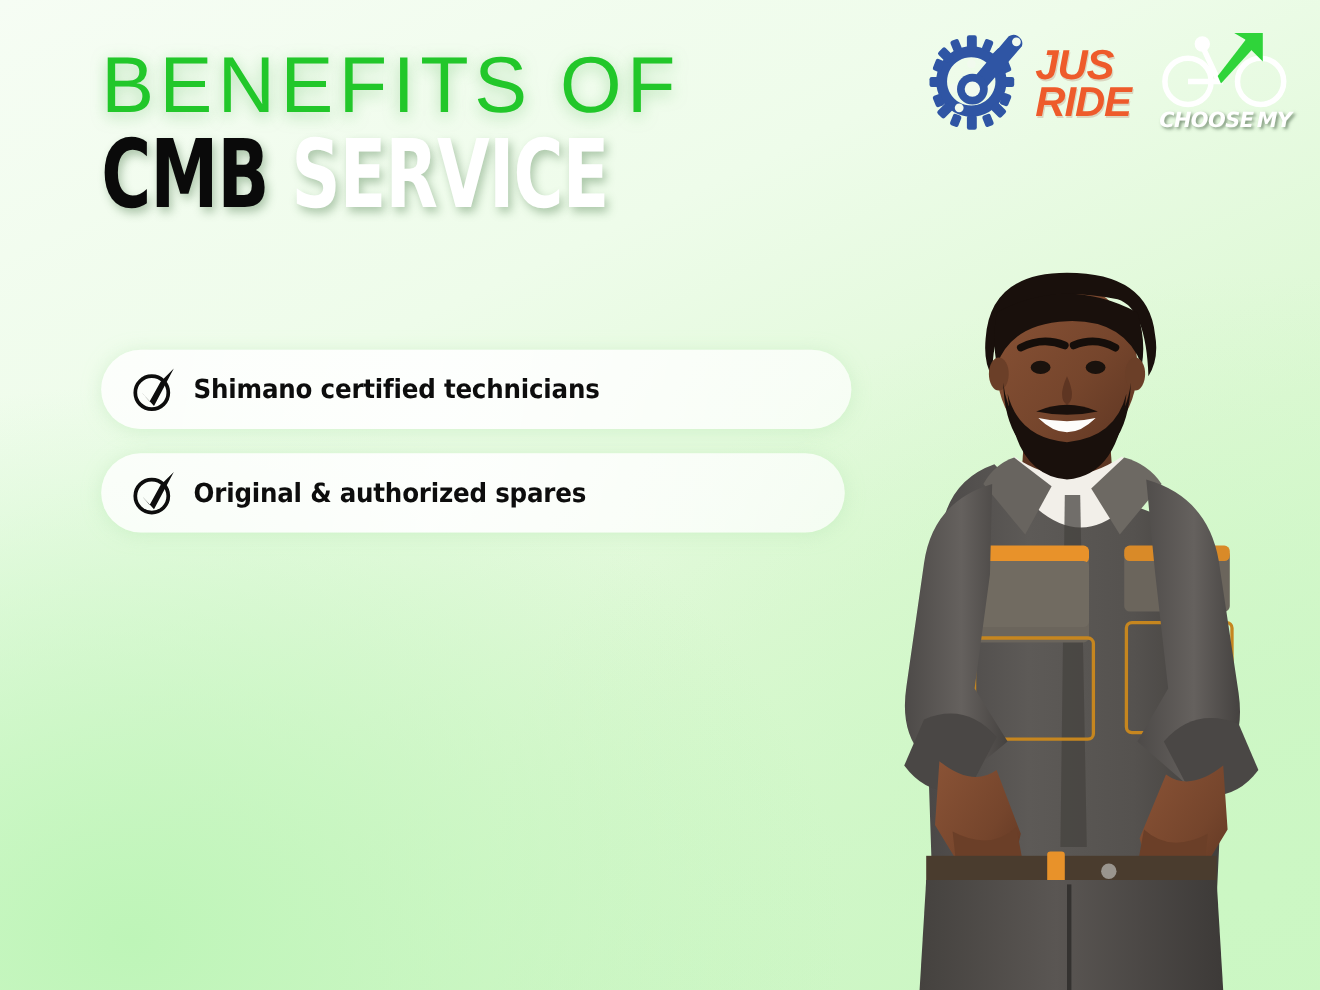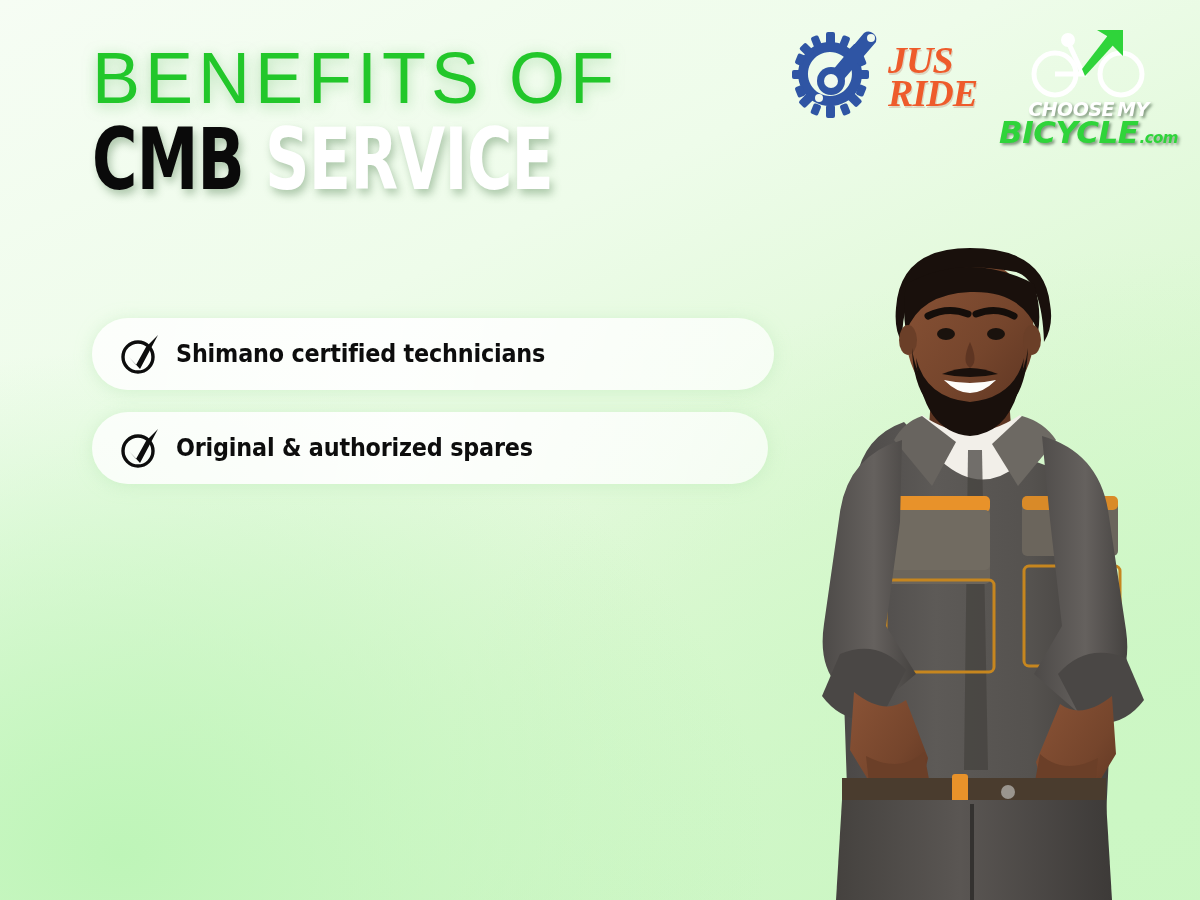--- a/index.html
+++ b/index.html
@@ -65,21 +65,21 @@
     align-items: flex-start;
     gap: 22px;
   }
   .logo-jusride {
     display: flex;
     align-items: center;
     gap: 6px;
   }
   .jr-mark { width: 96px; height: 102px; display: block; }
   .jr-words {
-    font-family: Liberation Serif, serif;
+    font-family: Liberation Sans, sans-serif;
     font-weight: 700;
     font-style: italic;
     font-size: 38px;
     line-height: 0.88;
     color: #ee5b2b;
     letter-spacing: -1px;
     text-shadow: 1px 2px 0 rgba(150,50,20,0.18);
   }
   .logo-cmb {
     display: flex;
@@ -243,24 +243,20 @@
         </g>
         <circle cx="43" cy="12" r="7" fill="#ffffff"></circle>
         <g fill="#2fd43a">
           <path d="M60 48 L92 13 L84 6 L57 41 Z"></path>
           <path d="M72 2 L98 2 L98 28 L88 18 L82 8 Z"></path>
         </g>
       </svg>
       <div class="cmb-line">
         <span class="cmb-choose">CHOOSE</span>
         <span class="cmb-my">MY</span>
-      </div>
-      <div class="cmb-line">
-        <span class="cmb-bicycle">BICYCLE</span>
-        <span class="cmb-dotcom">.com</span>
       </div>
     </div>
 
   </div>
 
   <div class="benefits">
 
 
     <div class="benefit-row r2">
       <svg class="check-icon" viewBox="0 0 40 42">

